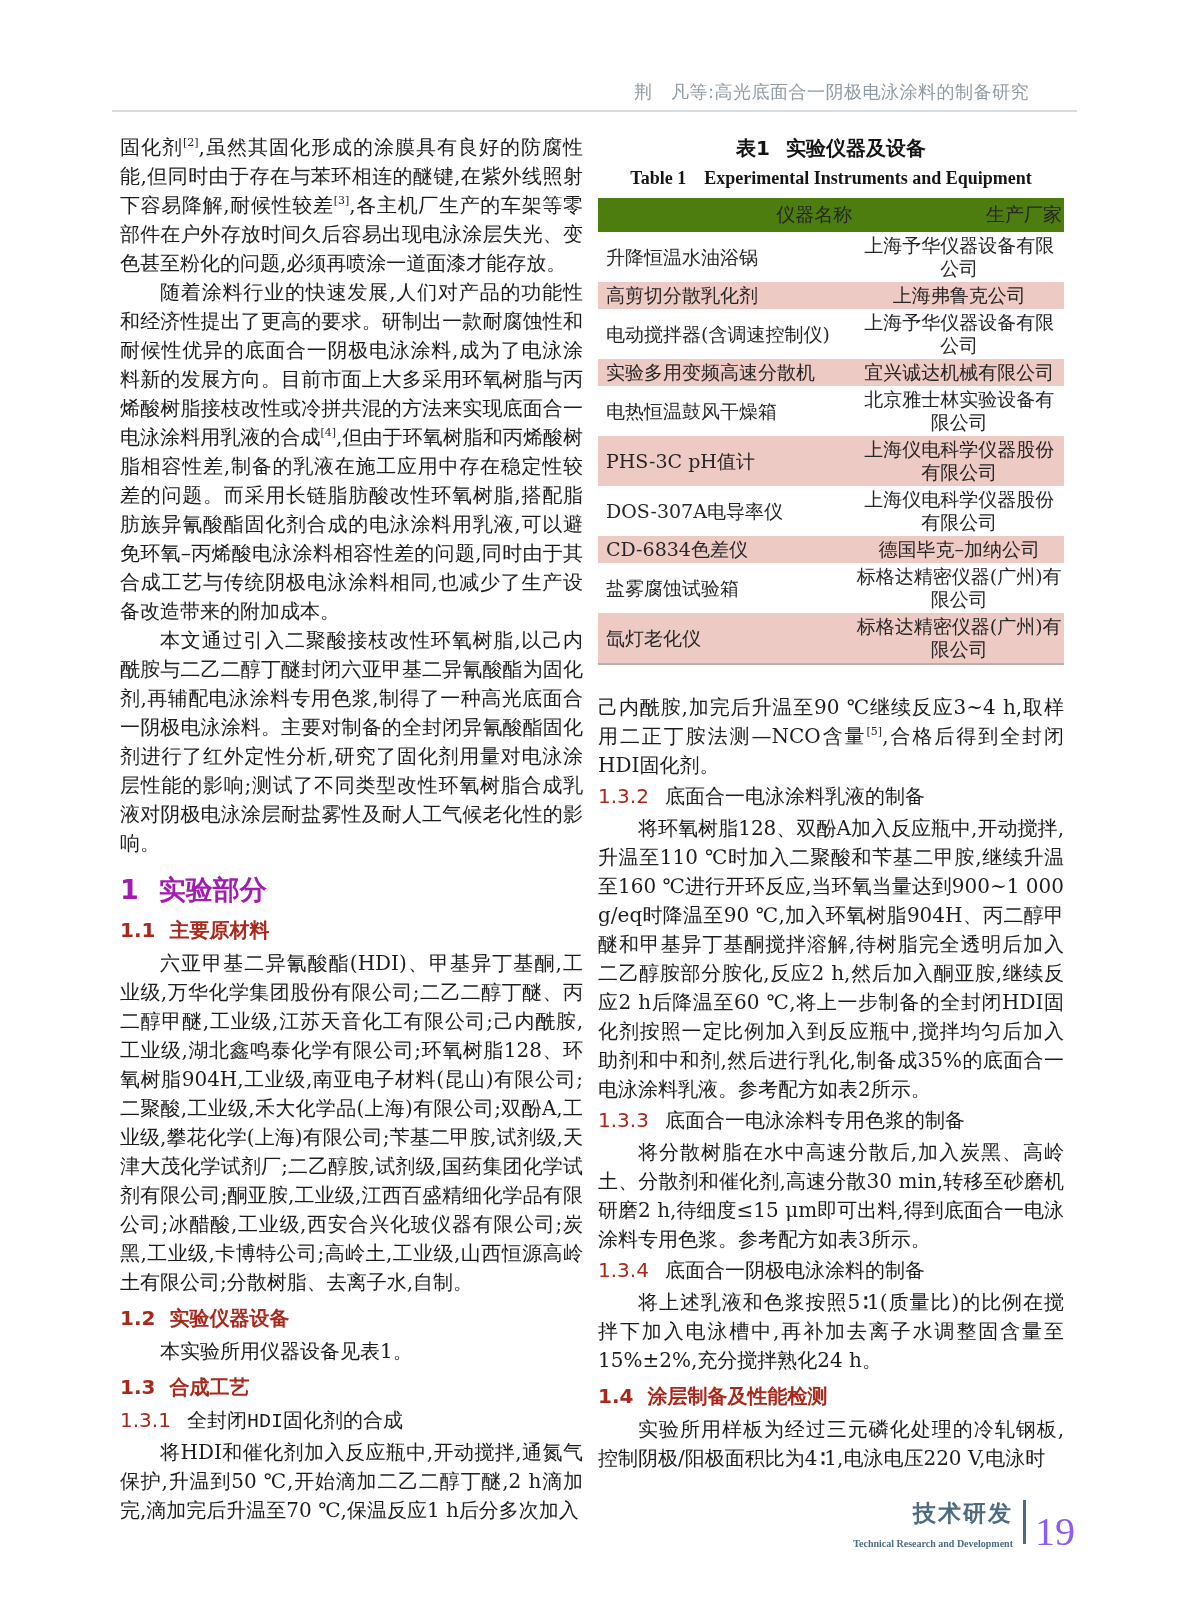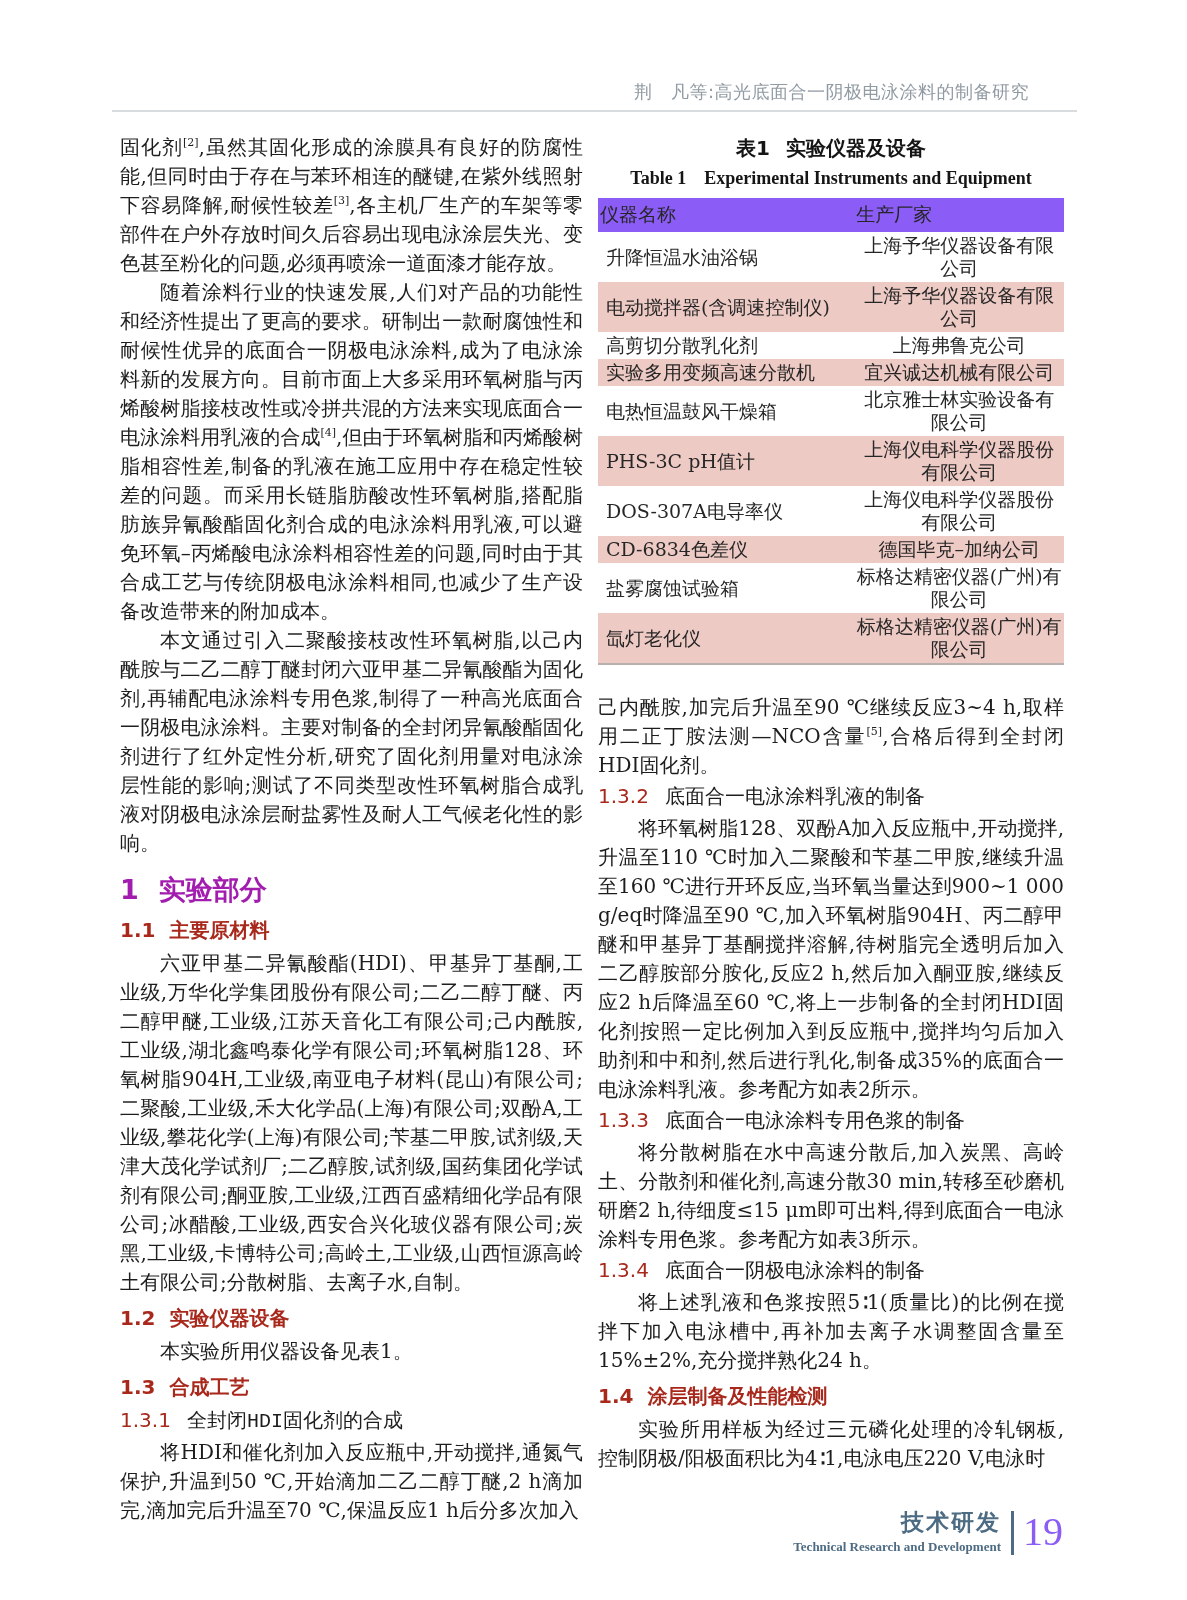--- a/index.html
+++ b/index.html
@@ -99,53 +99,53 @@
   table.itable {
     width: 100%;
     border-collapse: collapse;
     font-family: "DejaVu Serif", "Liberation Serif", serif;
     font-size: 19px;
     color: #262626;
     border-bottom: 2px solid #b7b0ac;
     margin-bottom: 28px;
   }
   .itable th {
-    background: #8b5cf6;
+    background: #4d7c0f;
     font-weight: 400;
     padding: 4px 2px;
-    text-align: left;
+    text-align: right;
   }
   .itable td { padding: 2px 4px; line-height: 23px; vertical-align: middle; }
   .itable td.c1 { width: 55%; text-align: left; padding-left: 8px; }
   .itable td.c2 { width: 45%; text-align: center; padding-left: 2px; padding-right: 2px; }
   .itable tbody tr:nth-child(even) { background: #eecac5; }
 
   
   .footer {
     position: absolute;
     top: 1500px;
-    right: 124px;
+    right: 112px;
     display: flex;
-    align-items: flex-end;
+    align-items: flex-start;
   }
   .f-text { text-align: right; }
   .f-cn {
     font-family: "DejaVu Sans", "Liberation Sans", sans-serif;
     font-weight: 700;
     font-size: 23px;
     line-height: 26px;
     color: #4d6b82;
     letter-spacing: 2px;
   }
   .f-en {
     font-family: "Liberation Serif", "DejaVu Serif", serif;
     font-weight: 700;
-    font-size: 13px;
+    font-size: 10px;
     color: #4d6b82;
-    margin-top: 4px;
+    margin-top: 12px;
   }
   .f-bar { width: 3px; height: 44px; background: #4d6b82; margin: 0 9px 0 10px; }
   .f-num {
     font-family: "Liberation Serif", "DejaVu Serif", serif;
     font-size: 40px;
     color: #8b5cf6;
     padding-top: 8px;
   }
 </style>
 </head>
@@ -181,26 +181,26 @@
           <th>仪器名称</th>
           <th>生产厂家</th>
         </tr>
       </thead>
       <tbody>
           <tr>
             <td class="c1">升降恒温水油浴锅</td>
             <td class="c2">上海予华仪器设备有限公司</td>
           </tr>
           <tr>
+            <td class="c1">高剪切分散乳化剂</td>
+            <td class="c2">上海弗鲁克公司</td>
+          </tr>
+          <tr>
             <td class="c1">电动搅拌器(含调速控制仪)</td>
             <td class="c2">上海予华仪器设备有限公司</td>
-          </tr>
-          <tr>
-            <td class="c1">高剪切分散乳化剂</td>
-            <td class="c2">上海弗鲁克公司</td>
           </tr>
           <tr>
             <td class="c1">实验多用变频高速分散机</td>
             <td class="c2">宜兴诚达机械有限公司</td>
           </tr>
           <tr>
             <td class="c1">电热恒温鼓风干燥箱</td>
             <td class="c2">北京雅士林实验设备有限公司</td>
           </tr>
           <tr>

